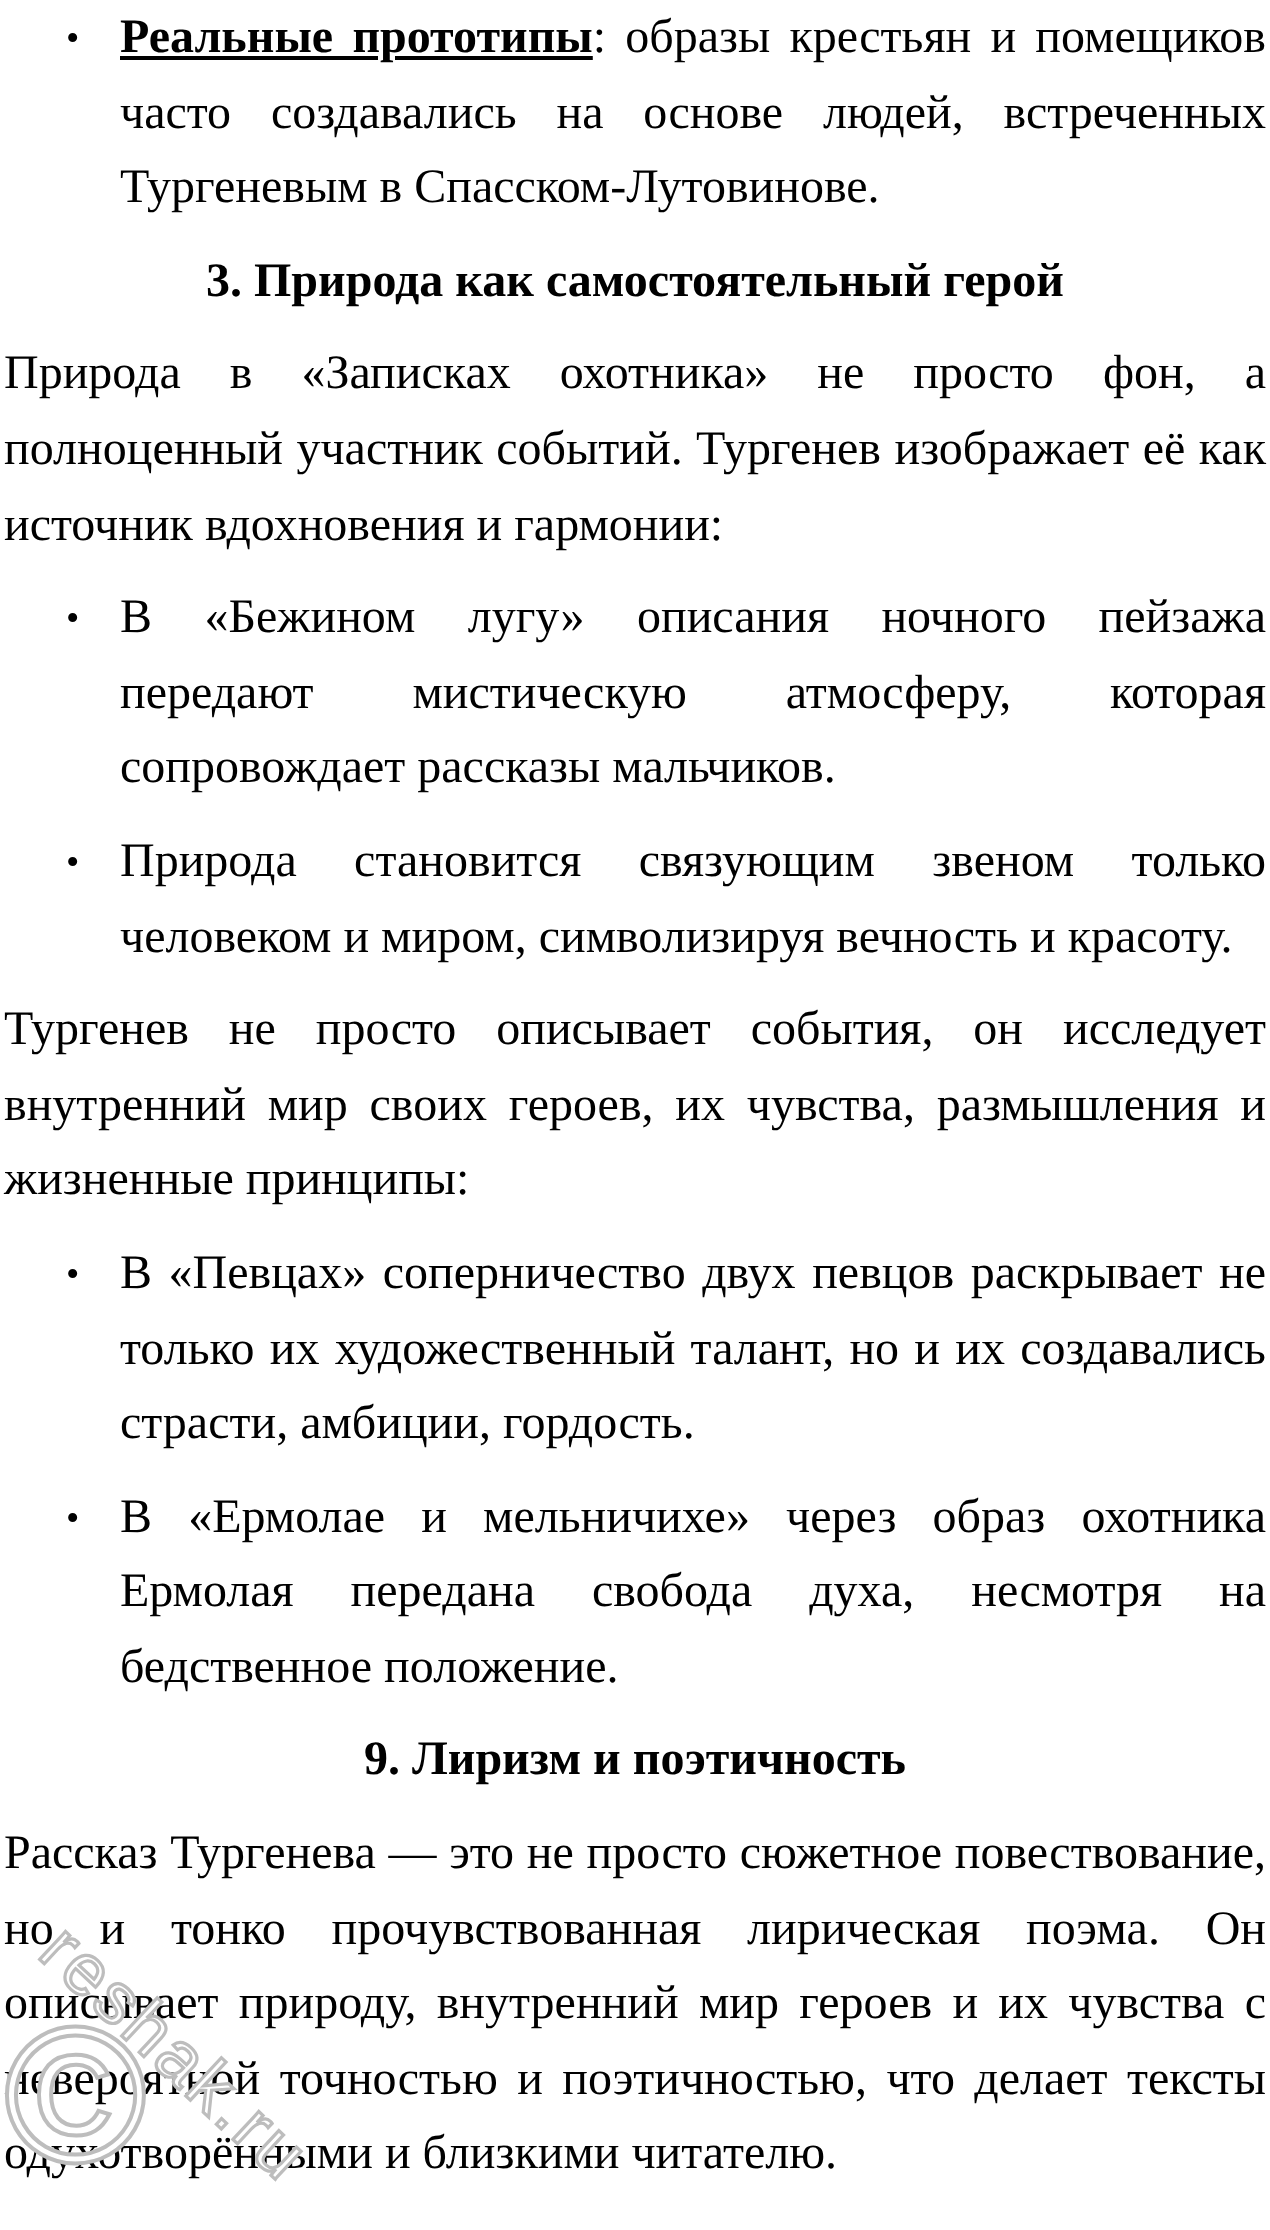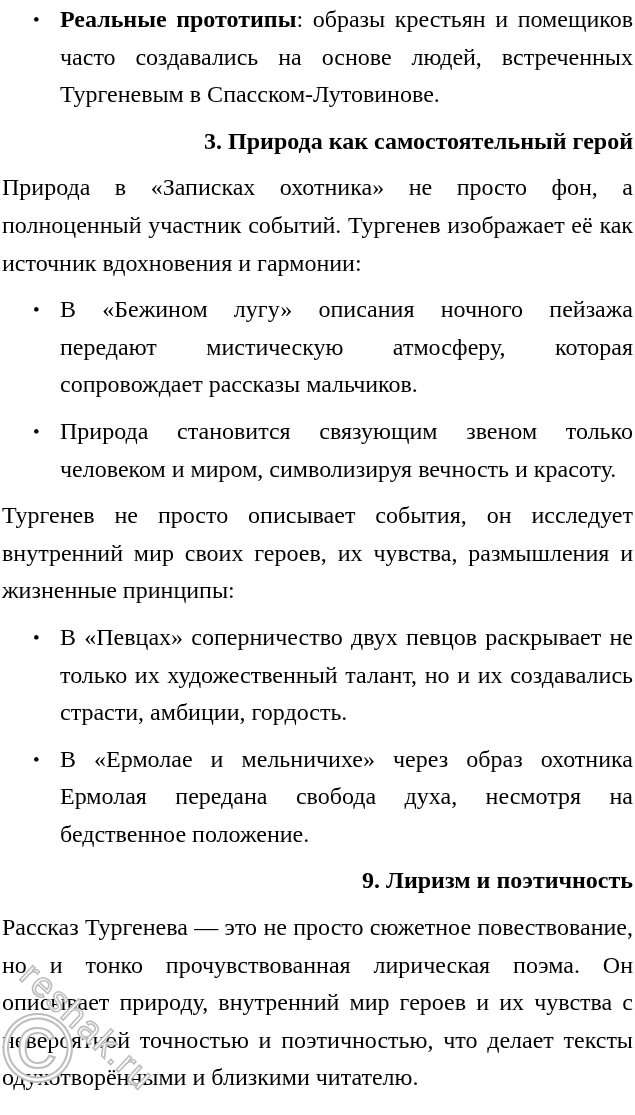--- a/index.html
+++ b/index.html
@@ -19,21 +19,21 @@
   .content {
     padding: 1px 2px 0 2px;
     font-size: 24px;
     line-height: 37.6px;
     text-align: justify;
   }
   .heading {
     font-size: 24px;
     font-weight: bold;
     margin: 3px 0 9px 0;
-    text-align: right;
+    text-align: center;
   }
   .para {
     margin: 0 0 9px 0;
   }
   .bullet {
     display: flex;
     margin: 0 0 9px 0;
   }
   .bullet-marker {
     flex: 0 0 27px;
@@ -41,20 +41,21 @@
     font-size: 19px;
     line-height: 37.6px;
     text-align: left;
   }
   .bullet-text {
     flex: 1;
     text-align: justify;
   }
   .lead {
     font-weight: bold;
+    text-decoration: underline;
   }
   .watermark {
     position: absolute;
     left: 0;
     top: 928px;
     width: 260px;
     height: 187px;
     pointer-events: none;
   }
   .watermark svg text {

